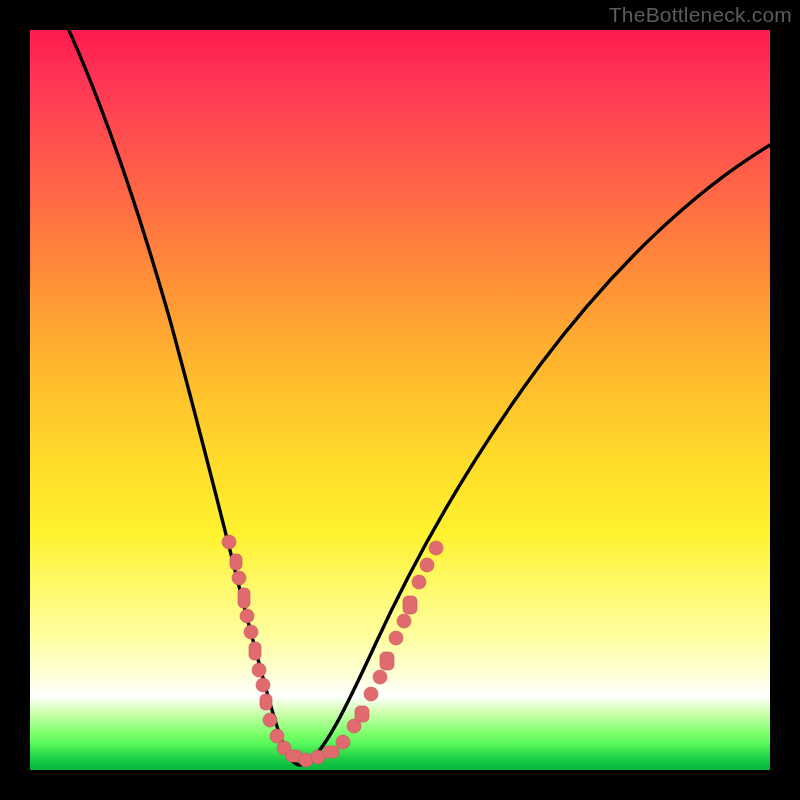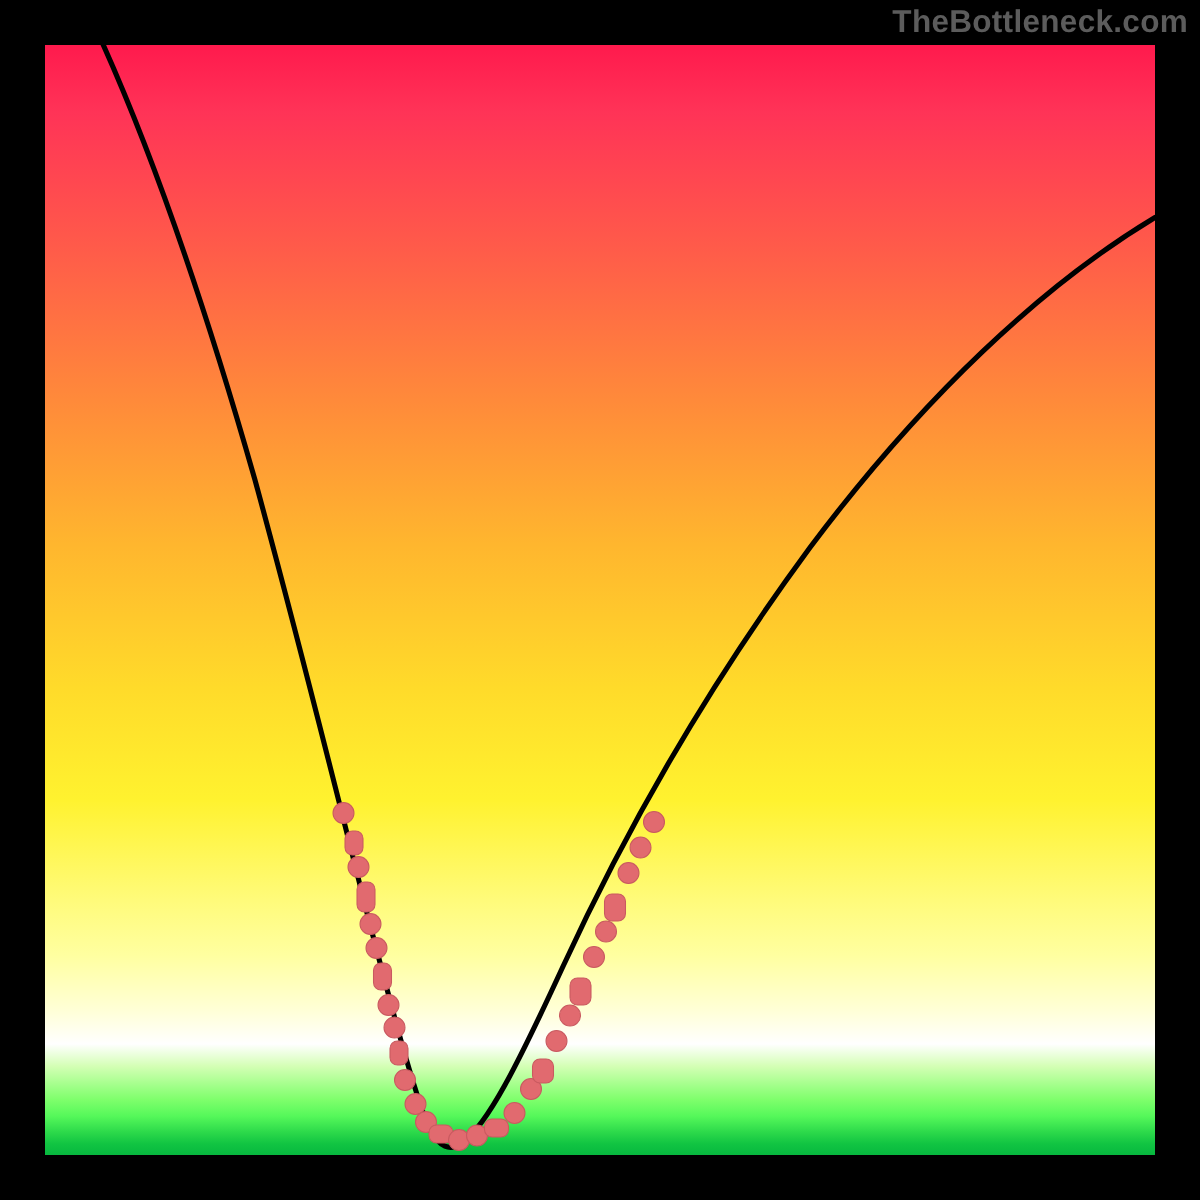--- a/index.html
+++ b/index.html
@@ -61,21 +61,21 @@
     left: 0;
     top: 0;
     width: 740px;
     height: 740px;
   }
   .watermark {
     position: absolute;
     top: 3px;
     right: 8px;
     font-size: 21px;
-    font-weight: 700;
+    font-weight: 400;
     color: #5c5c5c;
     letter-spacing: 0.2px;
   }
 </style>
 </head>
 <body>
 
 <div class="frame">
 
   <div class="plot-area">

